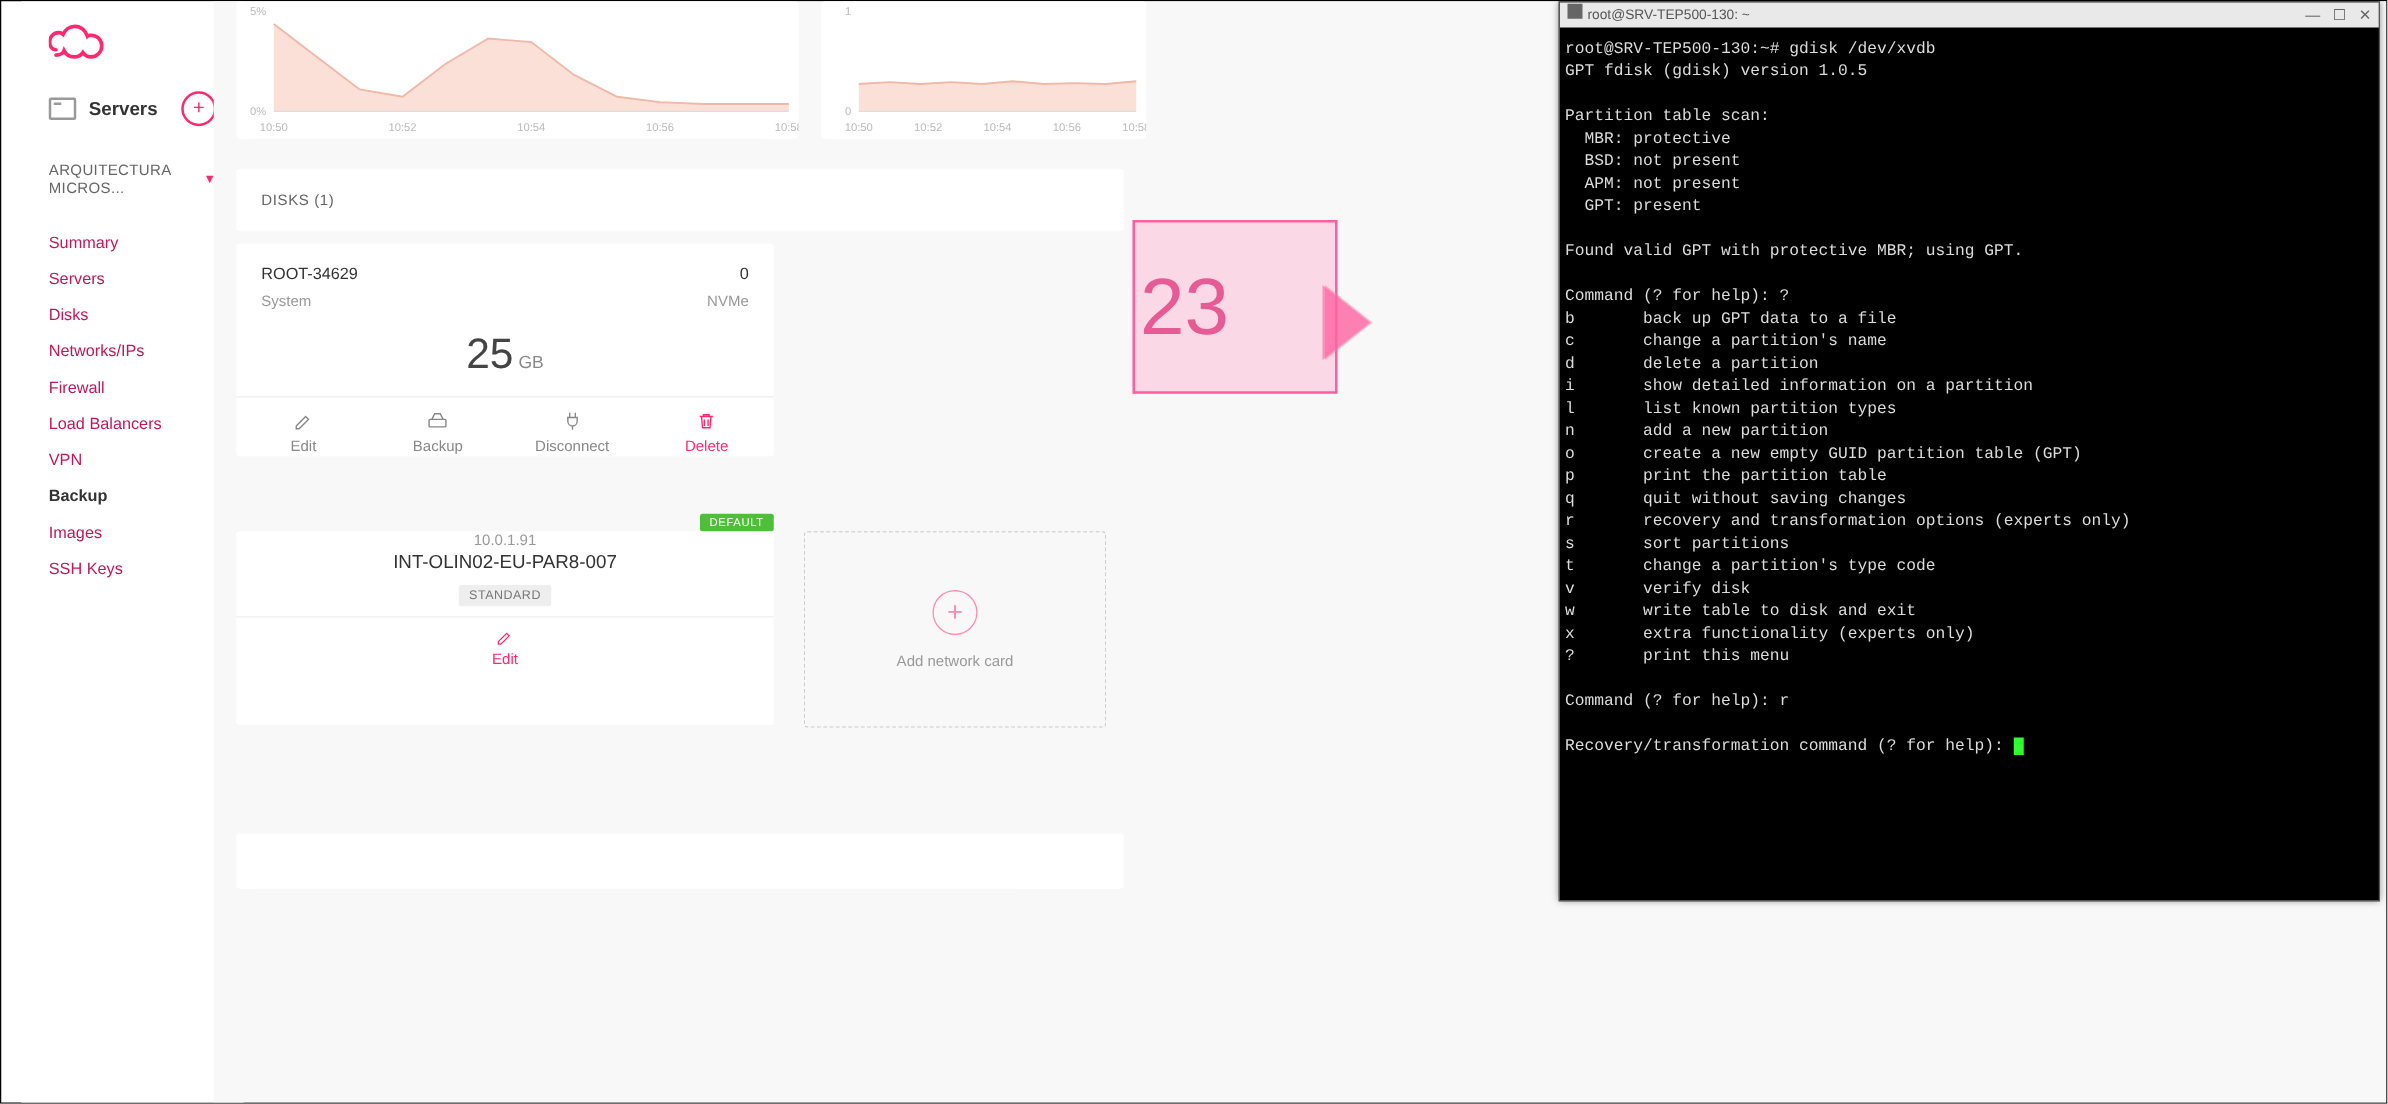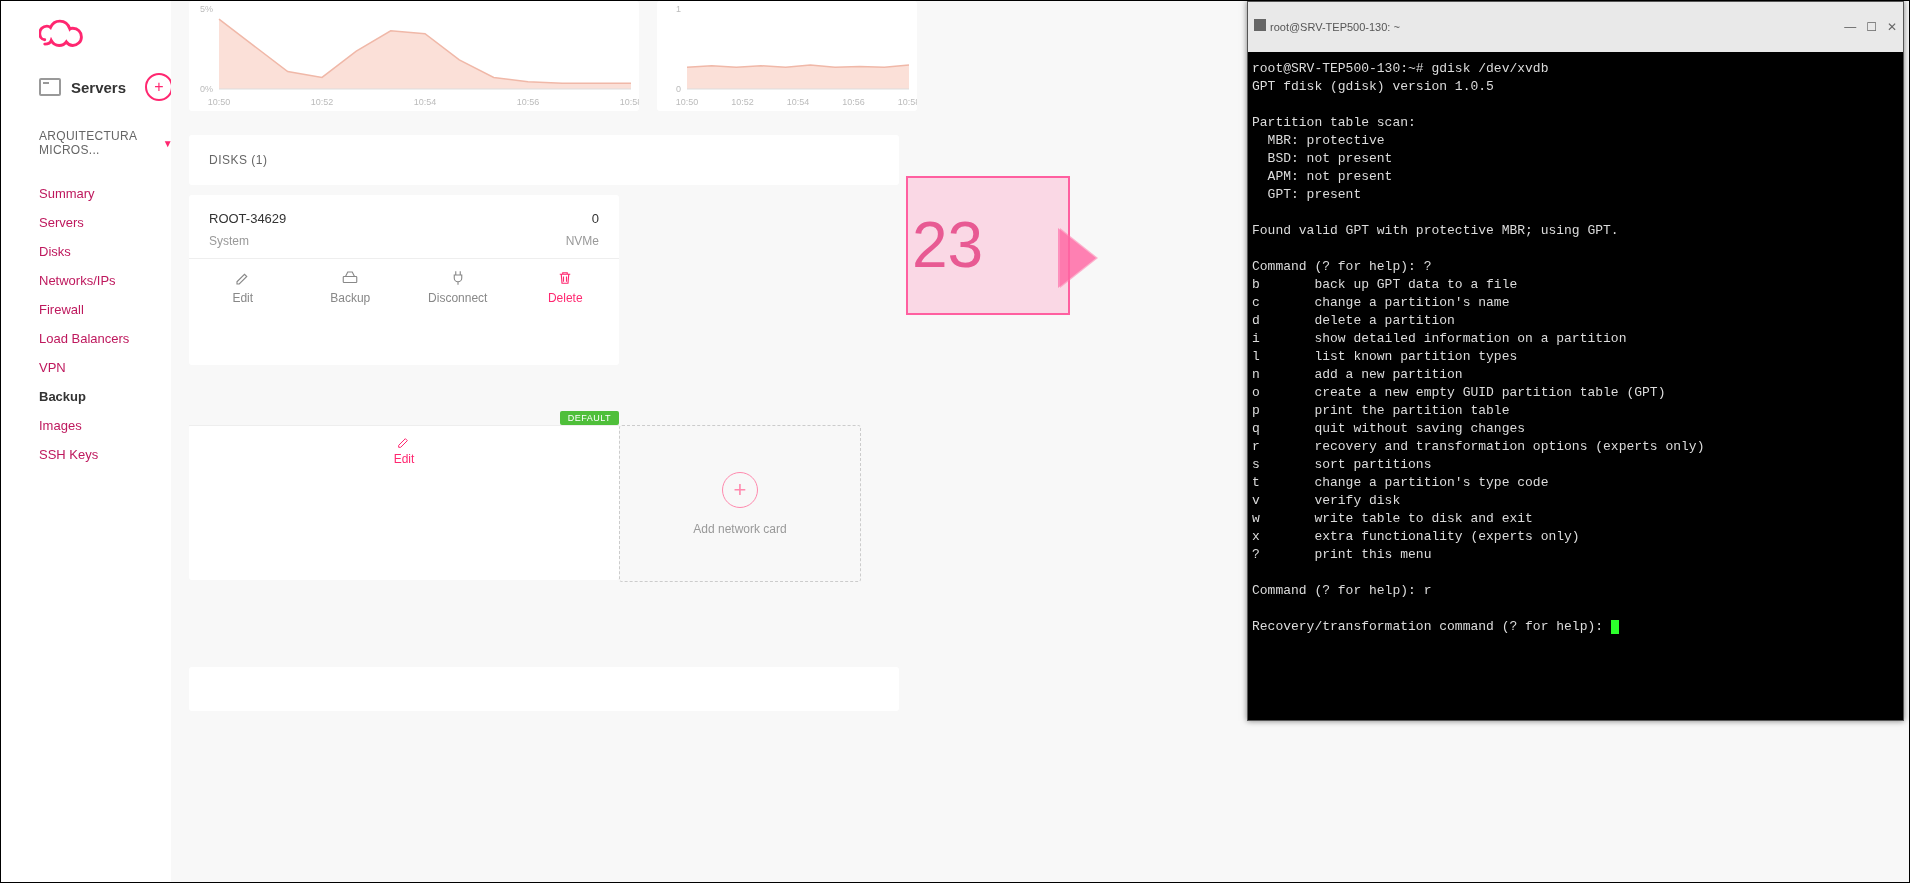--- a/index.html
+++ b/index.html
@@ -27,21 +27,21 @@
   
   .charts{position:absolute;left:18px;top:0;display:flex;gap:18px;}
   .chart-card{background:#fff;border-radius:3px;}
   .chart-card.a{width:450px;height:110px;}
   .chart-card.b{width:260px;height:110px;}
   .chart-card svg{display:block;}
 
   
   .section{position:absolute;left:18px;}
   .sec-head{background:#fff;border-radius:3px;padding:18px 20px;font-size:12px;color:#666;letter-spacing:.5px;}
-  .cards-row{display:flex;gap:0;margin-top:10px;}
+  .cards-row{display:flex;gap:24px;margin-top:10px;}
 
   .disk-card{background:#fff;border-radius:3px;width:430px;height:170px;padding:0;}
   .disk-row1{display:flex;justify-content:space-between;padding:16px 20px 4px 20px;font-size:13px;color:#333;}
   .disk-row2{display:flex;justify-content:space-between;padding:4px 20px 10px 20px;font-size:12px;color:#999;}
   .disk-big{text-align:center;font-size:34px;color:#444;padding:6px 0 14px 0;}
   .disk-big .unit{font-size:14px;color:#888;margin-left:4px;}
   .disk-acts{display:flex;border-top:1px solid #eee;}
   .disk-act{flex:1;text-align:center;padding:10px 0;font-size:12px;color:#888;cursor:pointer;}
   .disk-act .ic{display:block;margin:0 auto 4px auto;width:20px;height:18px;}
   .disk-act.del{color:#ff2770;}
@@ -61,21 +61,21 @@
   .net-acts{border-top:1px solid #eee;text-align:center;padding:8px 0;font-size:12px;color:#ff2770;}
 
   
   .annot{position:absolute;left:735px;top:175px;width:160px;height:135px;border:2px solid #ff5fa0;background:rgba(255,120,170,.25);pointer-events:none;}
   .annot .num{position:absolute;left:4px;top:30px;font-size:64px;color:#e85a93;font-weight:400;}
   .annot .arr{position:absolute;right:-30px;top:50px;width:0;height:0;border-top:30px solid transparent;border-bottom:30px solid transparent;border-left:38px solid rgba(255,120,170,.55);}
   .annot .arr::after{content:"";position:absolute;right:2px;top:-30px;width:0;height:0;border-top:30px solid transparent;border-bottom:30px solid transparent;border-left:38px solid #ff5fa0;opacity:.6;}
 
   
   .term{position:absolute;right:5px;top:0;width:655px;height:718px;background:#000;color:#dcdcdc;font-family:"Consolas","Courier New",monospace;font-size:13px;line-height:18px;box-shadow:0 0 6px rgba(0,0,0,.5);border:1px solid #555;}
-  .term-titlebar{height:18px;background:#e9e9e9;color:#555;font-size:11px;padding:16px 6px;display:flex;align-items:center;justify-content:space-between;font-family:"Segoe UI",Arial;}
+  .term-titlebar{height:18px;background:#e9e9e9;color:#555;font-size:11px;padding:1px 6px;display:flex;align-items:center;justify-content:space-between;font-family:"Segoe UI",Arial;}
   .term-titlebar .icn{display:inline-block;width:12px;height:12px;background:#666;margin-right:4px;}
   .term-winbtns{display:flex;gap:10px;color:#666;font-size:12px;}
   .term-body{padding:8px 4px;white-space:pre;height:calc(100% - 26px);overflow:hidden;}
   .cursor{display:inline-block;width:8px;height:14px;background:#2cff2c;vertical-align:middle;}
 
   
   svg.stroke{fill:none;stroke:#888;stroke-width:1.5;}
 </style>
 </head>
 <body>
@@ -154,20 +154,23 @@
       <div class="cards-row">
         <div class="disk-card">
           <div class="disk-row1">
             <span>ROOT-34629</span>
             <span>0</span>
           </div>
           <div class="disk-row2">
             <span>System</span>
             <span>NVMe</span>
           </div>
+          <div class="disk-big">
+            <span>25</span><span class="unit">GB</span>
+          </div>
           <div class="disk-acts">
             <div class="disk-act">
               <svg class="ic stroke" viewBox="0 0 24 24">
                   <path d="M4 17l10-10 3 3-10 10H4v-3z"></path>
                 </svg>
               <span>Edit</span>
             </div>
             <div class="disk-act">
               <svg class="ic stroke" viewBox="0 0 24 24">
                   <rect x="3" y="10" width="18" height="8" rx="1"></rect>
@@ -190,20 +193,25 @@
           </div>
         </div>
 
       </div>
     </div>
 
     <div class="section" style="top:414px;width:710px;">
       <div class="cards-row">
         <div class="net-card">
           <span class="def-badge">DEFAULT</span>
+          <div class="net-mid">
+            <div class="ip">10.0.1.91</div>
+            <div class="nm">INT-OLIN02-EU-PAR8-007</div>
+            <span class="tag">STANDARD</span>
+          </div>
           <div class="net-acts">
             <svg width="18" height="16" viewBox="0 0 24 24" style="fill:none;stroke:#ff2770;stroke-width:1.5;display:block;margin:0 auto 2px">
                 <path d="M4 17l10-10 3 3-10 10H4v-3z"></path>
               </svg>
             <span>Edit</span>
           </div>
         </div>
 
         <div class="add-box net">
           <div class="add-btn">+</div>

